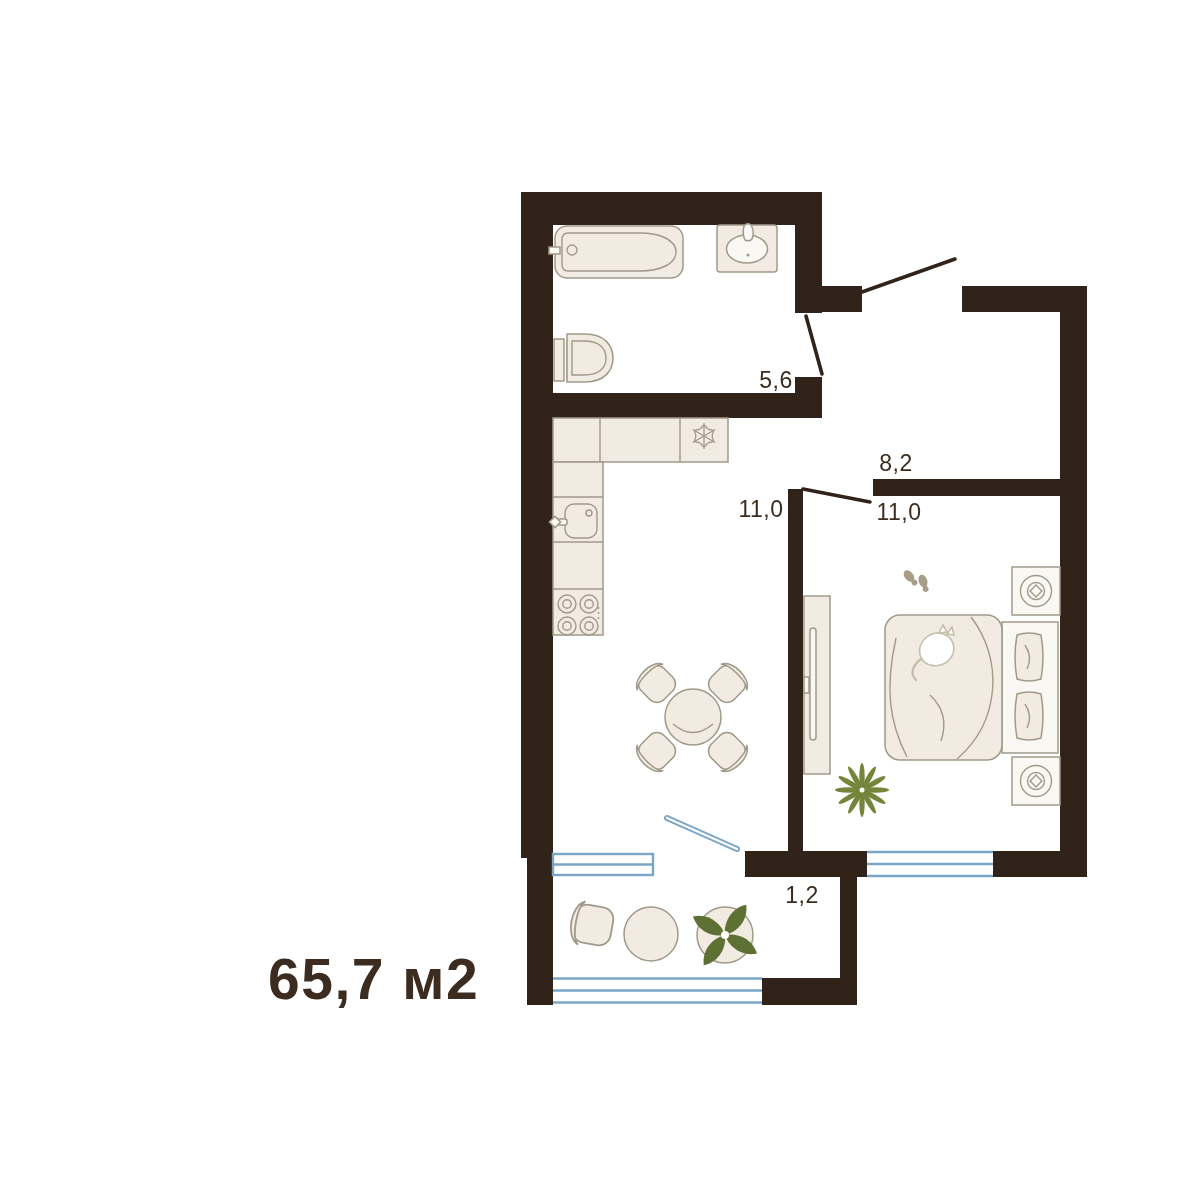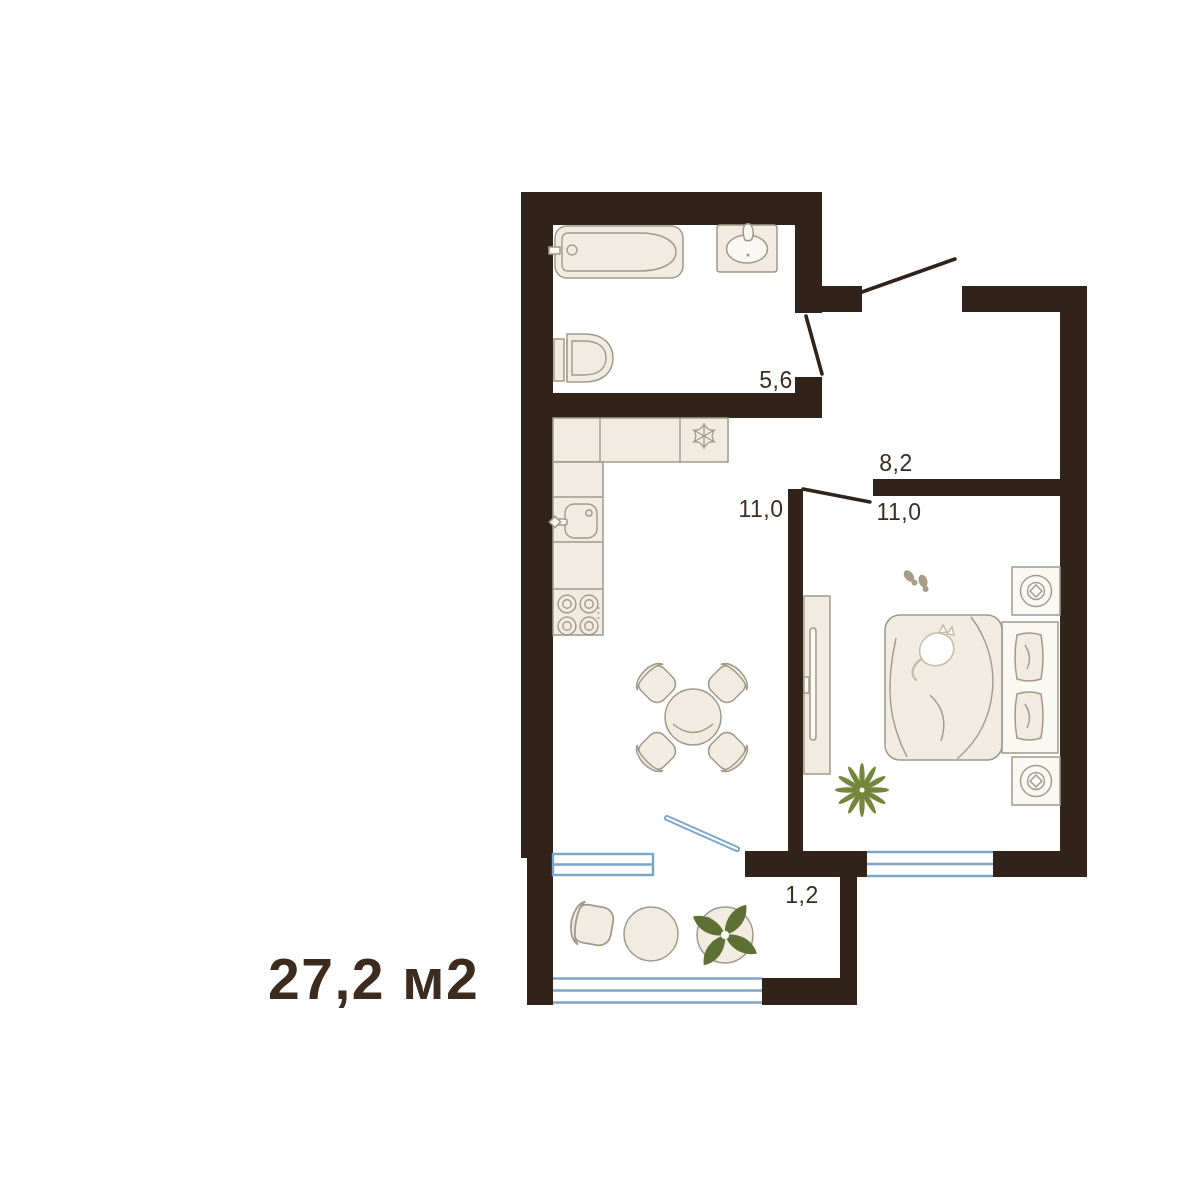--- a/index.html
+++ b/index.html
@@ -235,14 +235,14 @@
   <div class="area-label" style="left:776px;top:380px;">5,6</div>
 
   <div class="area-label" style="left:896px;top:463px;">8,2</div>
 
   <div class="area-label" style="left:761px;top:509px;">11,0</div>
 
   <div class="area-label" style="left:899px;top:512px;">11,0</div>
 
   <div class="area-label" style="left:802px;top:895px;">1,2</div>
 
-  <div class="total-label" style="left:268px;top:946px;">27,2 м2</div>
+  <div class="total-label" style="left:268px;top:946px;">65,7 м2</div>
 </div>
 
 </body></html>

